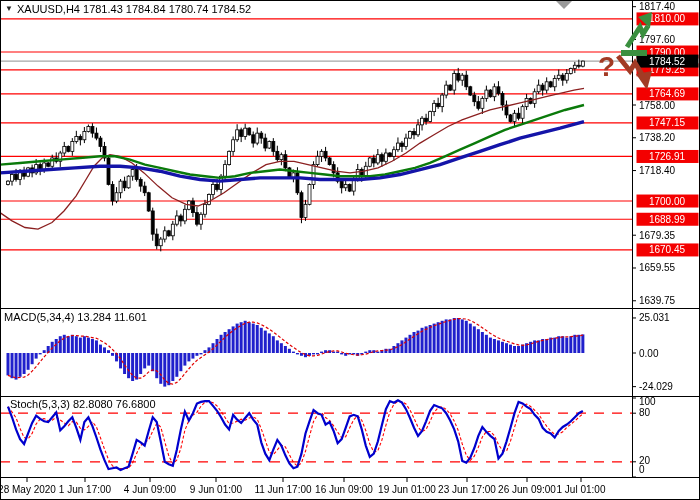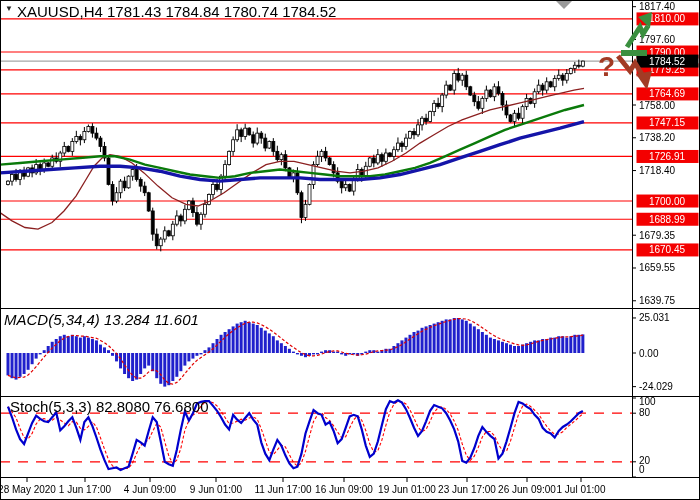--- a/index.html
+++ b/index.html
@@ -1,21 +1,21 @@
 <!DOCTYPE html>
 <html><head>
 <meta charset="utf-8">
 <style>
   html,body{margin:0;padding:0;background:#d7d7d7;}
   #stage{position:relative;width:700px;height:500px;background:#ffffff;overflow:hidden;
          font-family:"Liberation Sans", sans-serif;}
-  .ttl{position:absolute;font-size:15px;color:#000;white-space:nowrap;z-index:5;}
+  .ttl{position:absolute;font-size:11px;color:#000;white-space:nowrap;z-index:5;}
   #main-title{left:17px;top:3px;}
   #sym-marker{position:absolute;left:5px;top:4px;font-size:8px;color:#222;}
-  #macd-title{left:4px;top:311px;font-style:italic;}
+  #macd-title{left:4px;top:311px;}
   #stoch-title{left:2px;top:398px;margin-left:8px;}
   svg{position:absolute;left:0;top:0;}
   #annot{z-index:6;}
   #chart{z-index:1;}
 </style>
 </head>
 <body>
 
 <div id="stage">
   <svg id="chart" width="700" height="500">

